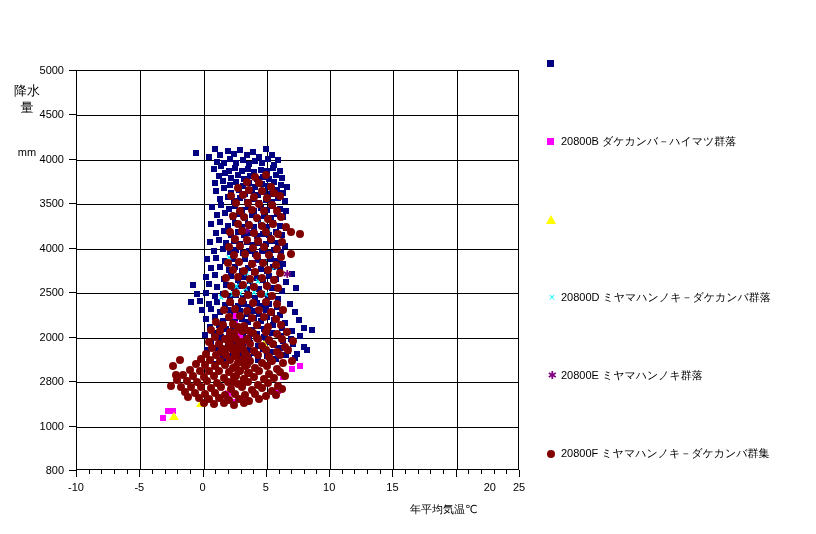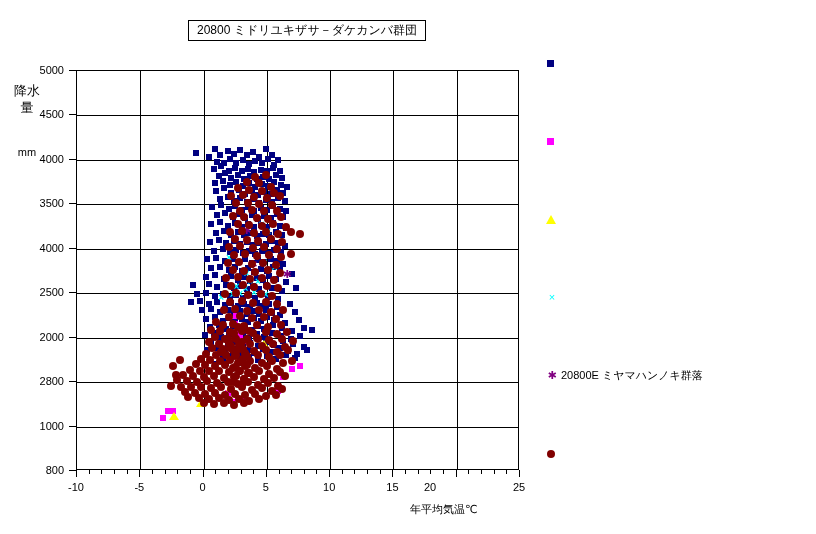--- a/index.html
+++ b/index.html
@@ -89,21 +89,20 @@
   .pt-x{width:10px;height:10px;margin-left:-5px;margin-top:-6px;
         font-size:10px;line-height:10px;text-align:center;font-weight:bold;}
   .pt-ast{width:10px;height:10px;margin-left:-5px;margin-top:-6px;
         font-size:11px;line-height:11px;text-align:center;}
 </style>
 </head>
 <body>
 
 <div id="chart-root">
 
-  <div class="abs" id="chart-title">20800 ミドリユキザサ－ダケカンバ群団</div>
 
   <div class="abs" id="yaxis-title">降水量</div>
   <div class="abs" id="yaxis-unit">mm</div>
 
   <div class="abs" id="xaxis-title">年平均気温℃</div>
 
   <div class="abs" id="tick-layer" style="left:0;top:0;width:816px;height:534px;">
       <div class="tick-x major" style="left: 76px; top: 470px;"></div>
       <div class="tick-x major" style="left: 139px; top: 470px;"></div>
       <div class="tick-x major" style="left: 203px; top: 470px;"></div>
@@ -139,21 +138,21 @@
       <div class="tick-x minor" style="left: 468px; top: 470px;"></div>
       <div class="tick-x minor" style="left: 481px; top: 470px;"></div>
       <div class="tick-x minor" style="left: 494px; top: 470px;"></div>
       <div class="tick-x minor" style="left: 506px; top: 470px;"></div>
       <div class="xtick-label" style="left: 56px; top: 481px;">-10</div>
       <div class="xtick-label" style="left: 119.286px; top: 481px;">-5</div>
       <div class="xtick-label" style="left: 182.571px; top: 481px;">0</div>
       <div class="xtick-label" style="left: 245.857px; top: 481px;">5</div>
       <div class="xtick-label" style="left: 309.143px; top: 481px;">10</div>
       <div class="xtick-label" style="left: 372.429px; top: 481px;">15</div>
-      <div class="xtick-label" style="left: 410px; top: 481px;">20</div>
+      <div class="xtick-label" style="left: 456px; top: 481px; text-align: right;">20</div>
       <div class="xtick-label" style="left: 499px; top: 481px;">25</div>
       <div class="tick-y major" style="left: 69px; top: 70px;"></div>
       <div class="ytick-label" style="left: 18px; top: 64px;">5000</div>
       <div class="tick-y major" style="left: 69px; top: 114px;"></div>
       <div class="ytick-label" style="left: 18px; top: 108.444px;">4500</div>
       <div class="tick-y major" style="left: 69px; top: 159px;"></div>
       <div class="ytick-label" style="left: 18px; top: 152.889px;">4000</div>
       <div class="tick-y major" style="left: 69px; top: 203px;"></div>
       <div class="ytick-label" style="left: 18px; top: 197.333px;">3500</div>
       <div class="tick-y major" style="left: 69px; top: 248px;"></div>
@@ -799,37 +798,40 @@
   <div class="abs" id="legend">
       <div class="legend-item" style="top: 0px;">
         <span class="legend-marker">
           <span class="m-square" style="background: rgb(0, 0, 128);"></span>
         </span>
       </div>
       <div class="legend-item" style="top: 78px;">
         <span class="legend-marker">
           <span class="m-square" style="background: rgb(255, 0, 255);"></span>
         </span>
+        <span class="legend-text">20800B ダケカンバ－ハイマツ群落</span>
       </div>
       <div class="legend-item" style="top: 156px;">
         <span class="legend-marker">
           <span class="m-tri" style="border-bottom: 9px solid rgb(255, 255, 0);"></span>
         </span>
       </div>
       <div class="legend-item" style="top: 234px;">
         <span class="legend-marker">
           <span class="m-x" style="color: rgb(0, 255, 255);">×</span>
         </span>
+        <span class="legend-text">20800D ミヤマハンノキ－ダケカンバ群落</span>
       </div>
       <div class="legend-item" style="top: 312px;">
         <span class="legend-marker">
           <span class="m-ast" style="color: rgb(128, 0, 128);">✱</span>
         </span>
         <span class="legend-text">20800E ミヤマハンノキ群落</span>
       </div>
       <div class="legend-item" style="top: 390px;">
         <span class="legend-marker">
           <span class="m-circ" style="background: rgb(128, 0, 0);"></span>
         </span>
+        <span class="legend-text">20800F ミヤマハンノキ－ダケカンバ群集</span>
       </div>
     </div>
 
 </div>
 
 </body></html>

